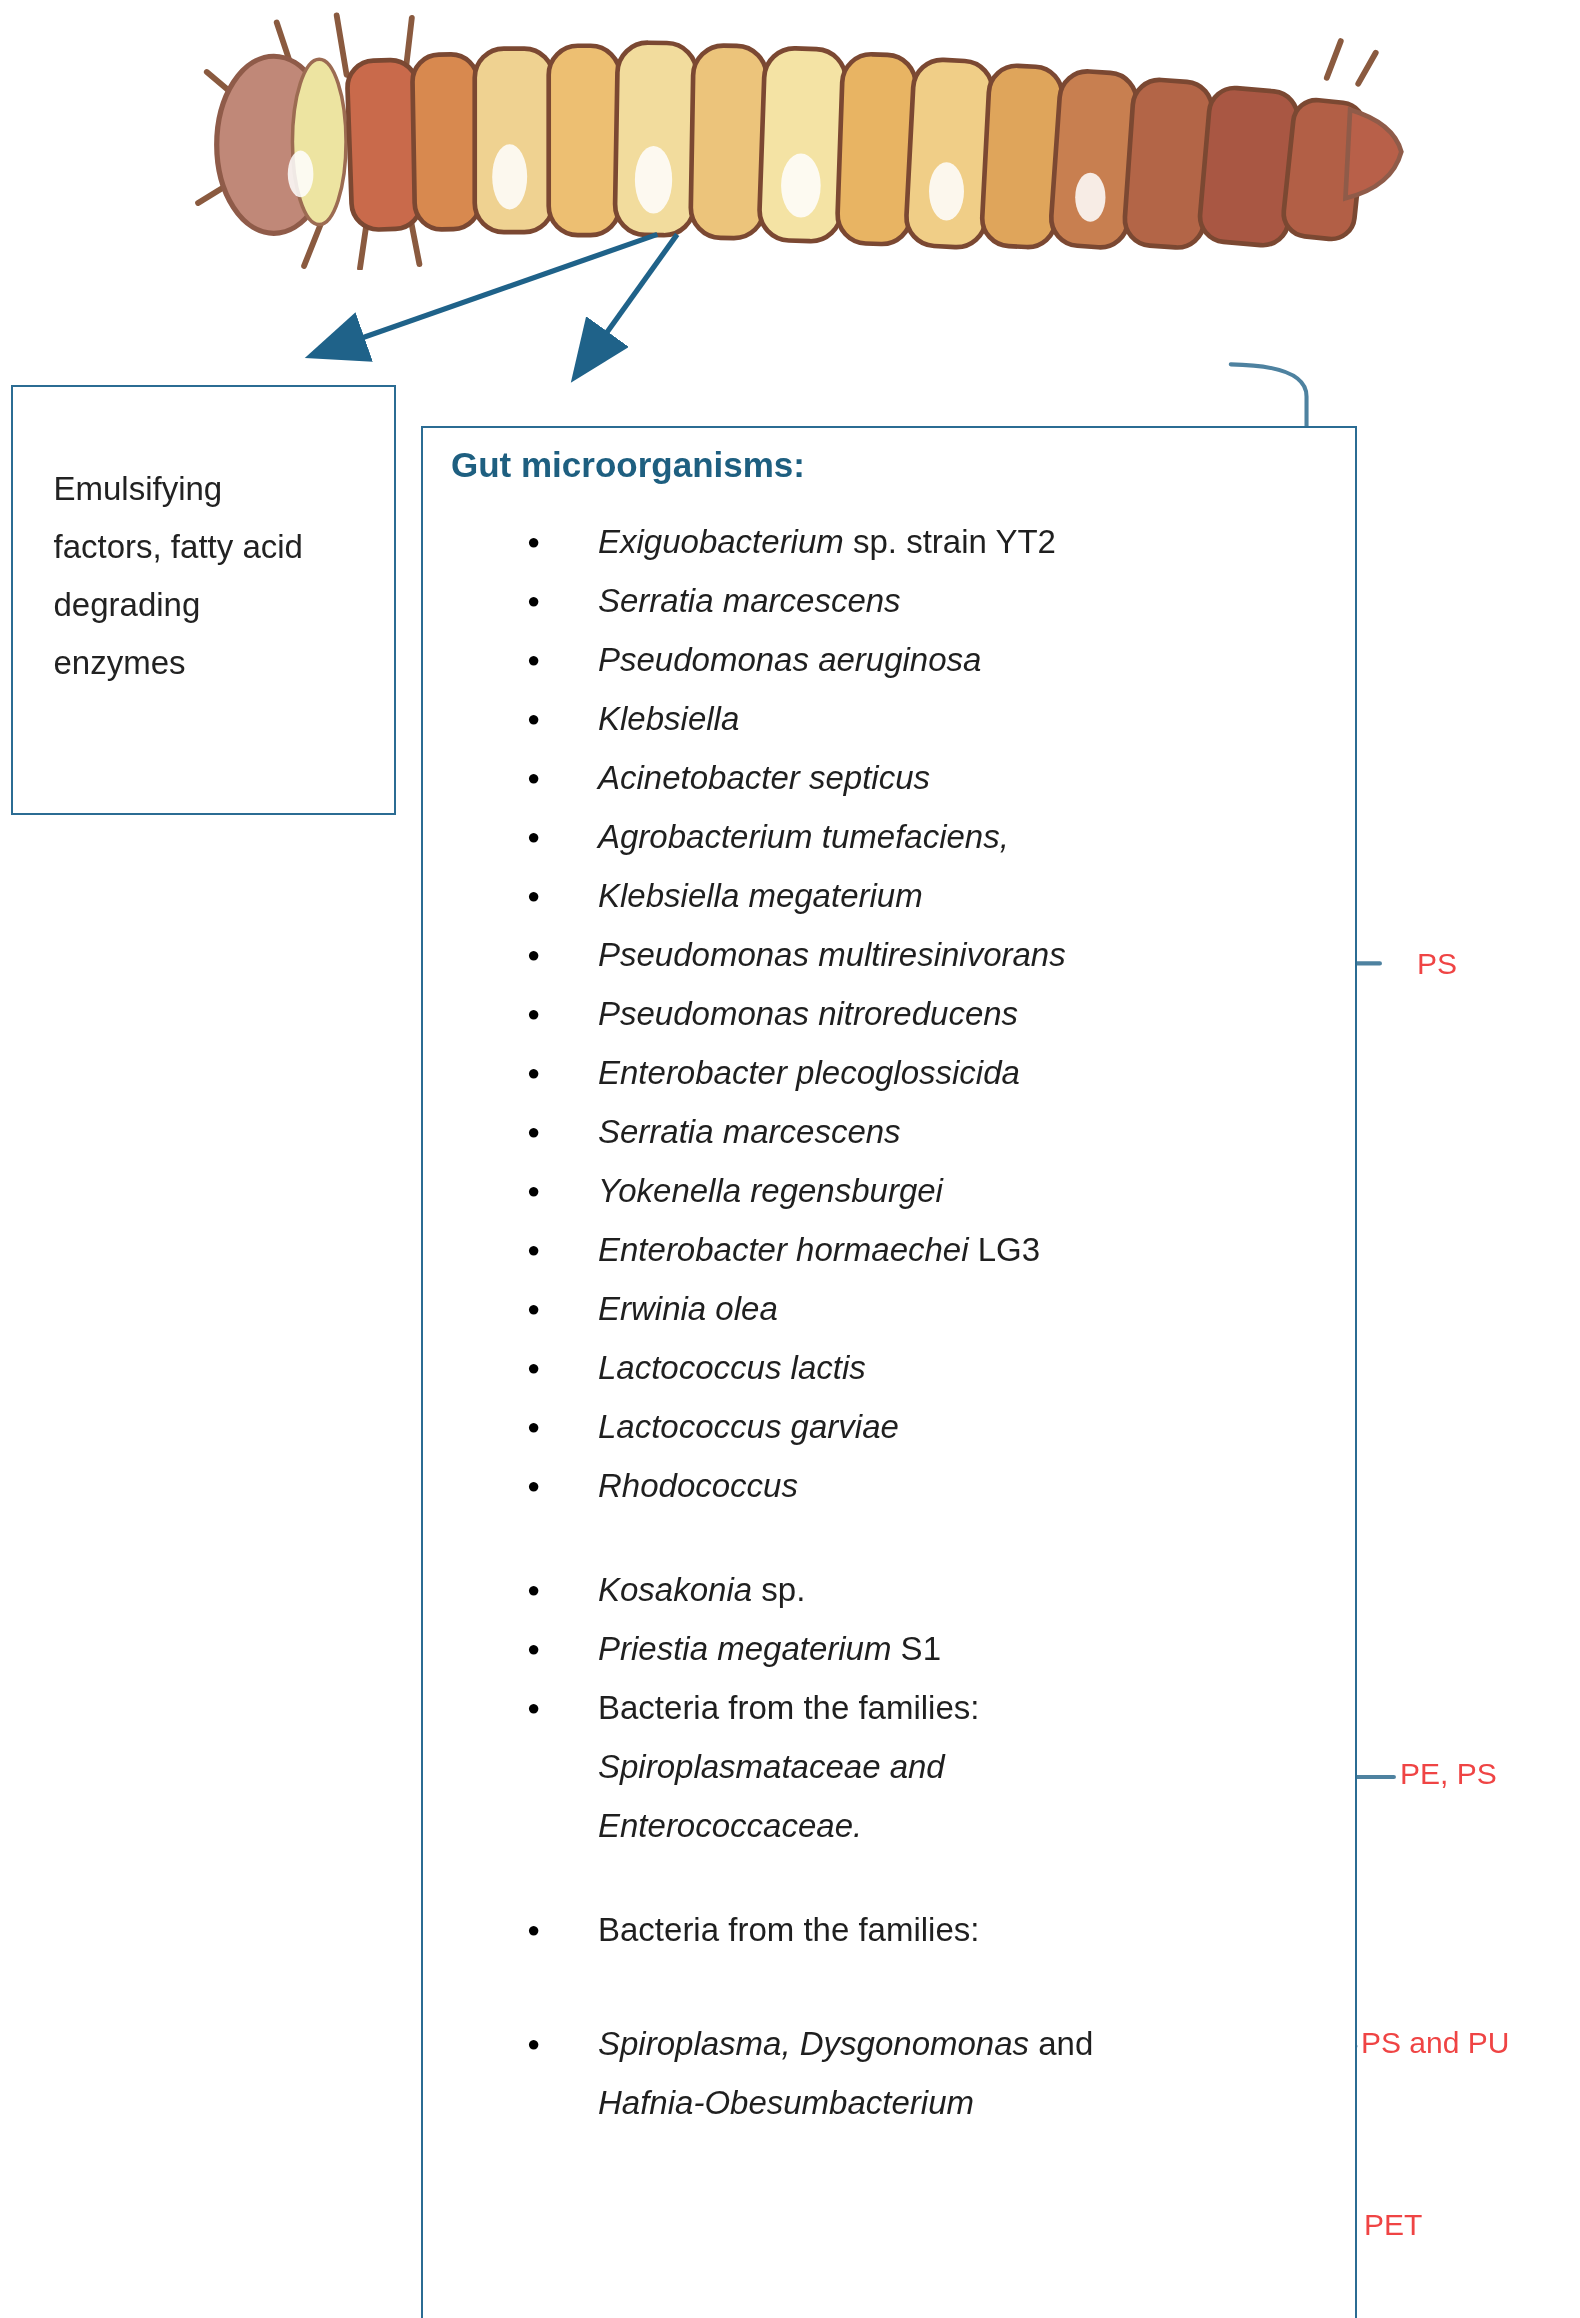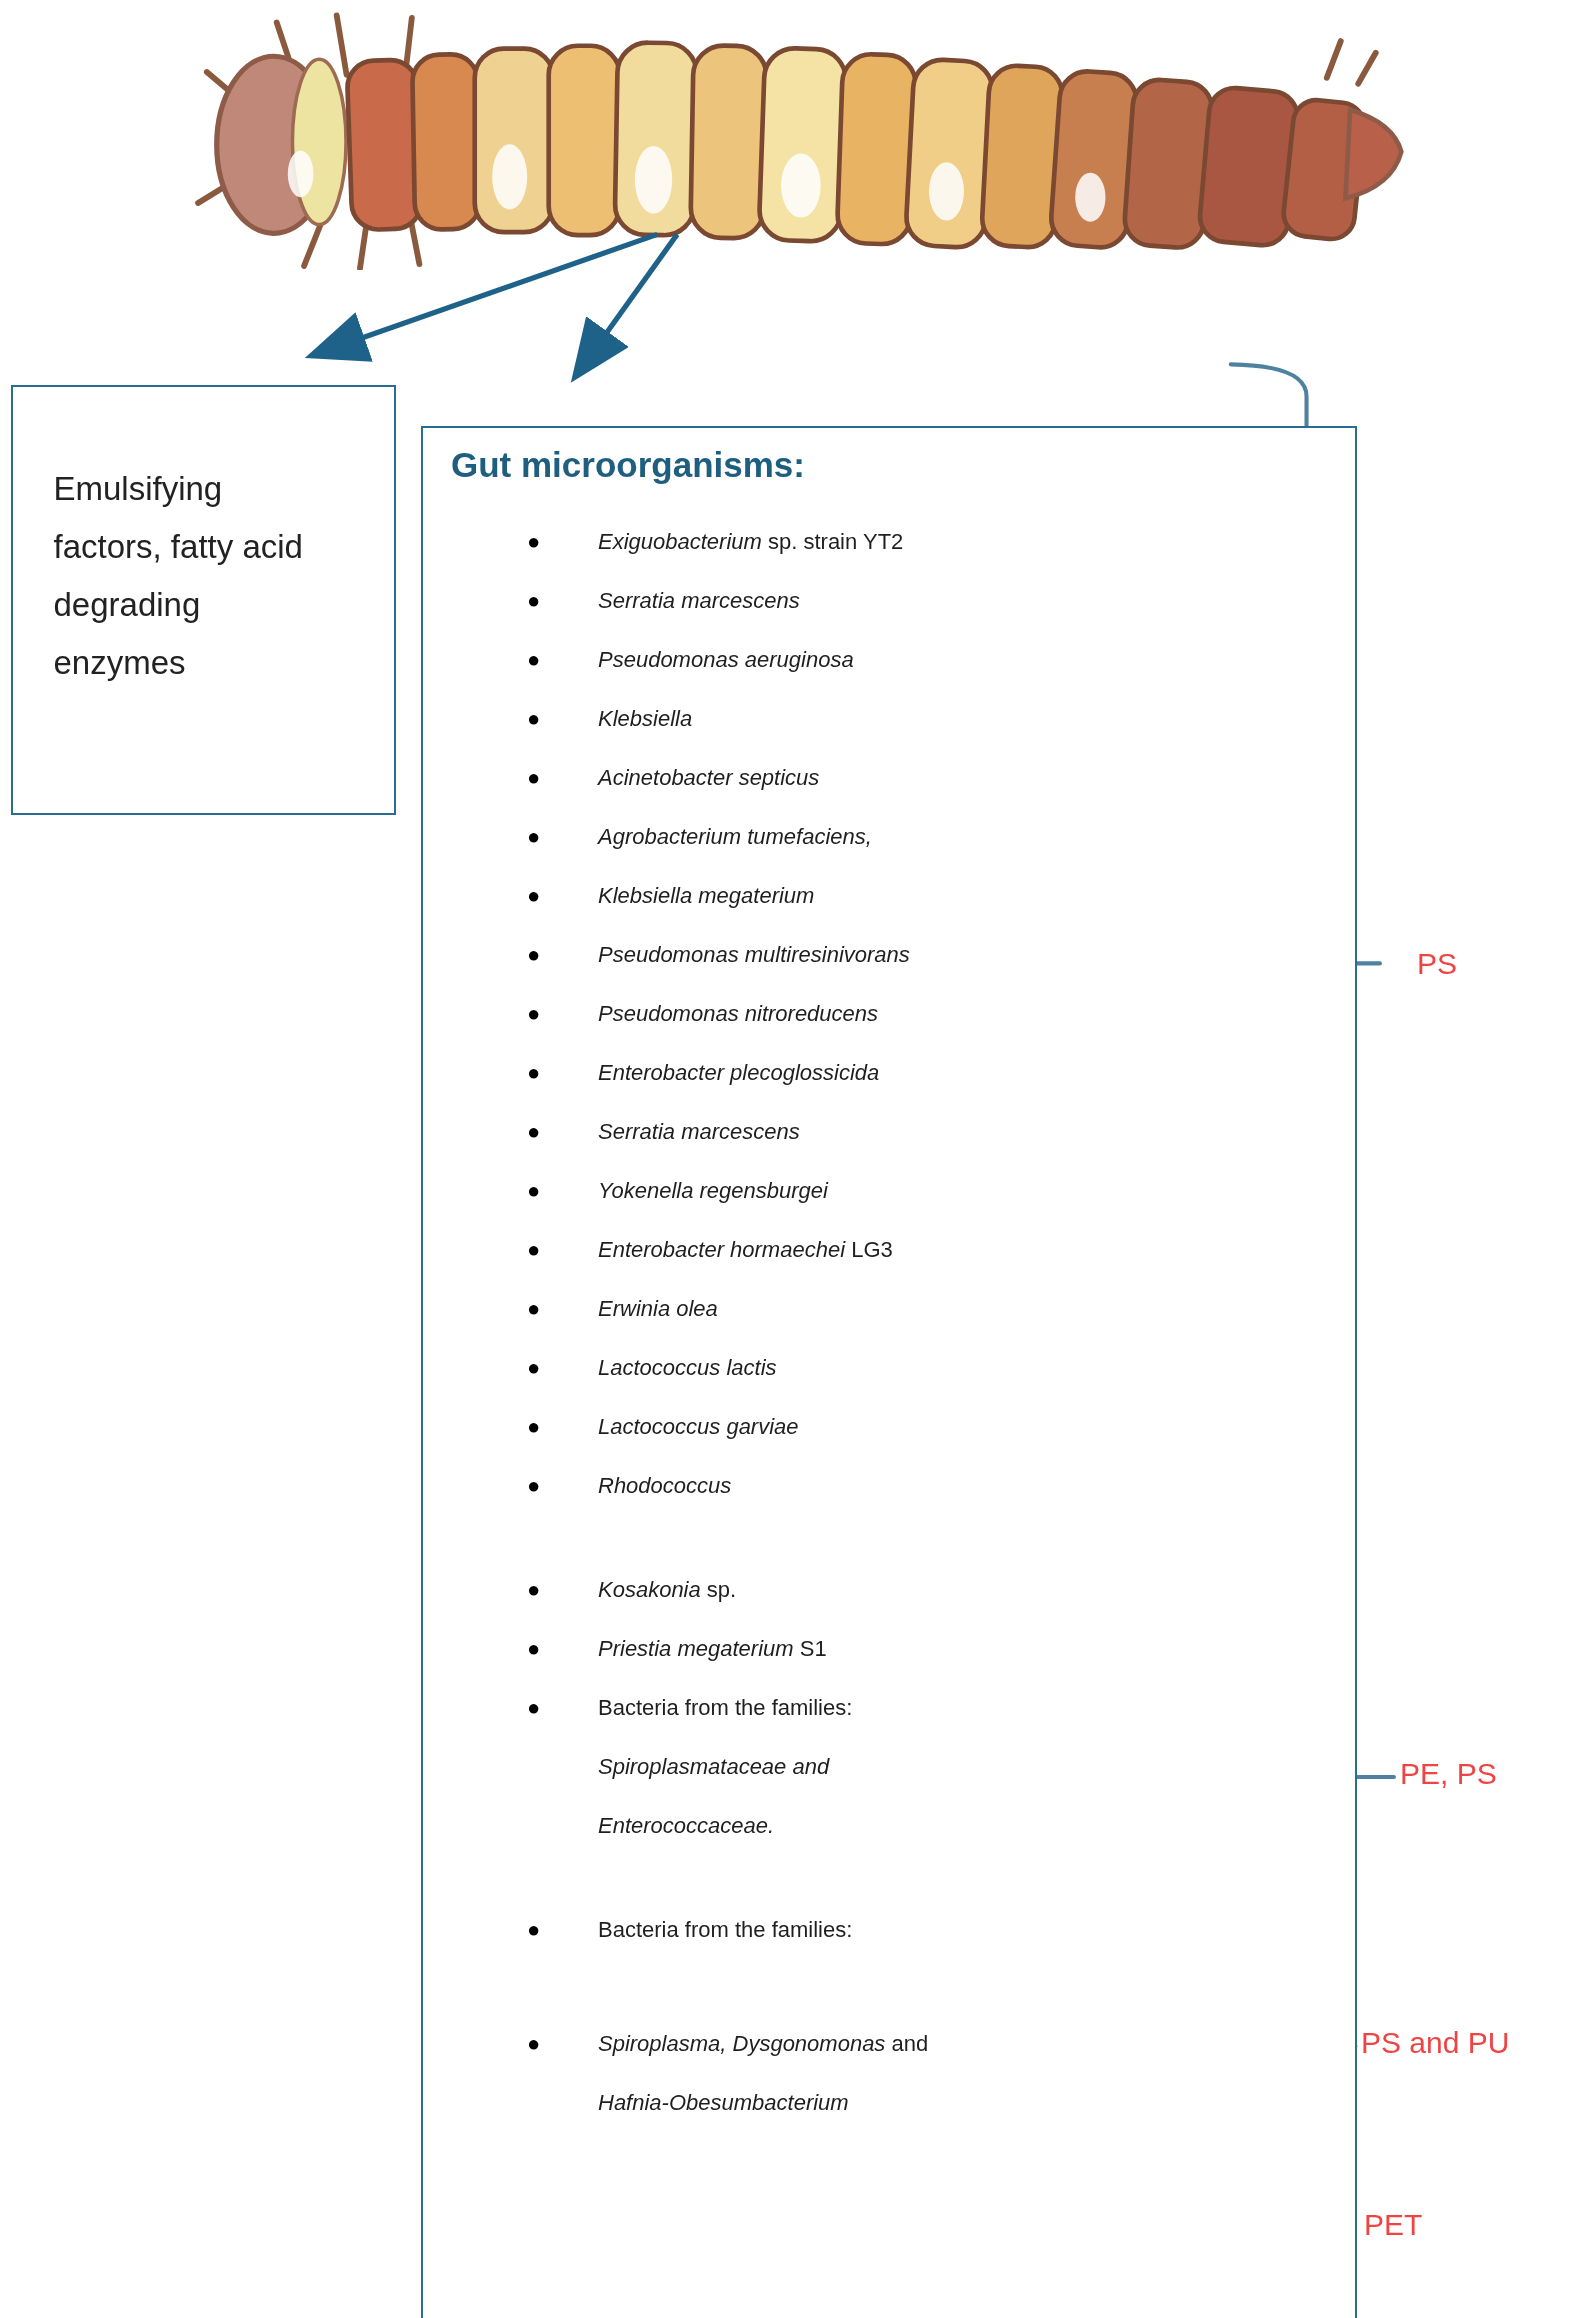--- a/index.html
+++ b/index.html
@@ -11,21 +11,21 @@
   #left-box .enz-text{padding:73px 0 0 41px;font-size:33px;line-height:58px;color:#222;}
   #gut-box{left:421px;top:392px;width:936px;height:1914px;margin-top:34px;}
   .gut-title{margin:16.3px 0 0 28px;font-size:35px;line-height:42px;font-weight:bold;color:#1e5f80;}
   ul.group{list-style:none;margin:0;padding:0 11.7px 0 175px;}
   #group-0{margin-top:26px;}
   #group-1{margin-top:45px;}
   #group-2{margin-top:45px;}
   #group-3{margin-top:55px;}
   li.item{position:relative;}
   li.item::before{content:"●";position:absolute;left:-71px;top:0;font-size:22px;line-height:59px;color:#000;}
-  .line{font-size:22px;line-height:59px;white-space:nowrap;}
+  .line{font-size:33px;line-height:59px;white-space:nowrap;}
   .it{font-style:italic;}
   .overlay{position:absolute;left:0;top:0;width:1581px;height:2319px;pointer-events:none;}
   .plastic-label{position:absolute;transform:translateY(-50%);font-size:30px;color:#ef4444;white-space:nowrap;}
   #label-ps{left:1417px;top:964px;}
   #label-peps{left:1400px;top:1774px;text-align:right;}
   #label-pspu{left:1361px;top:2043px;}
   #label-pet{left:1364px;top:2225px;}
   #worm-svg{position:absolute;left:157px;top:4.7px;}
 </style>
 </head>

